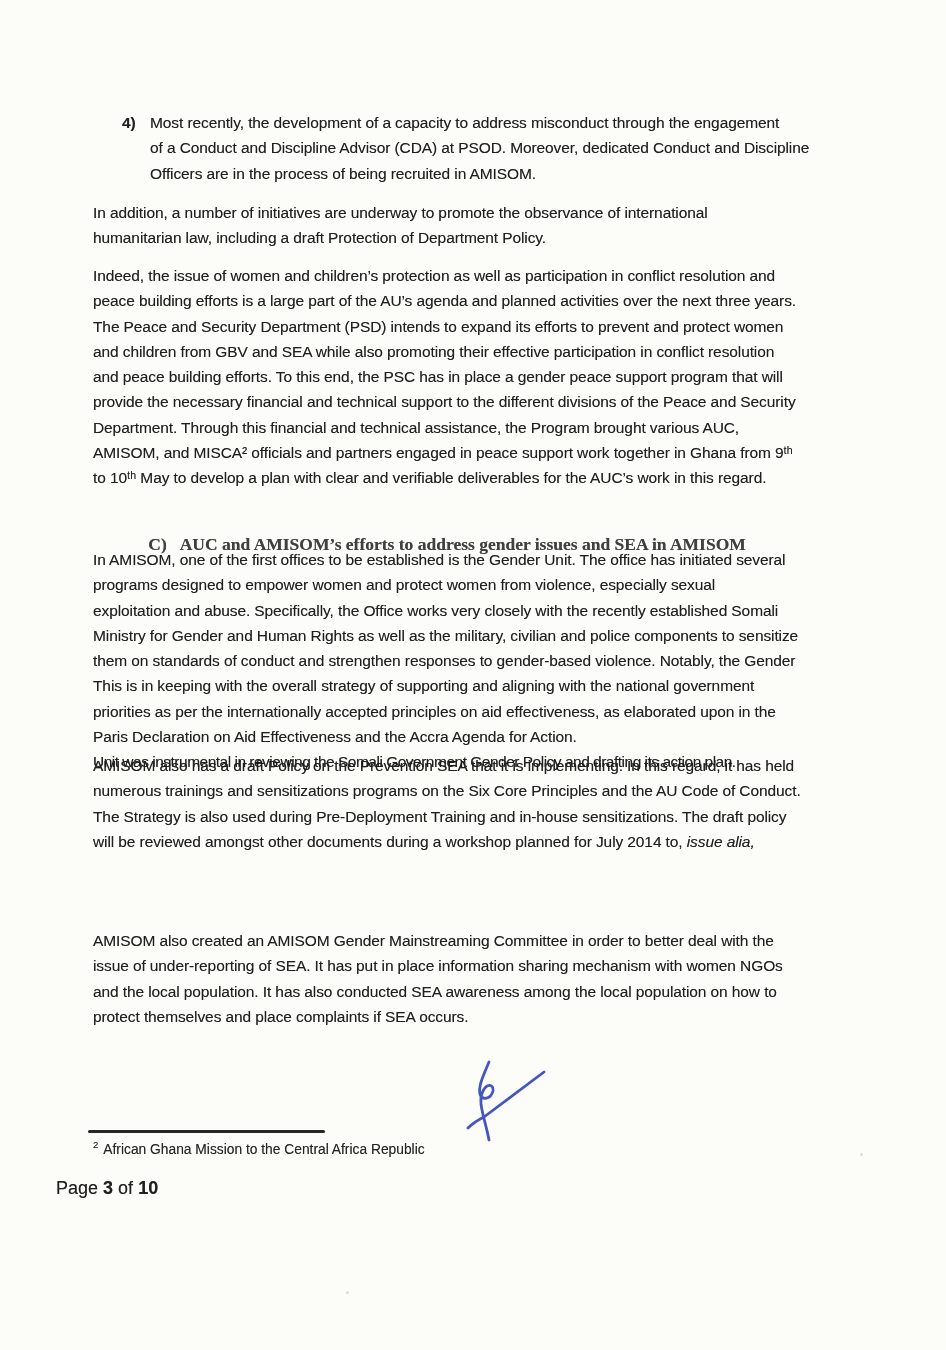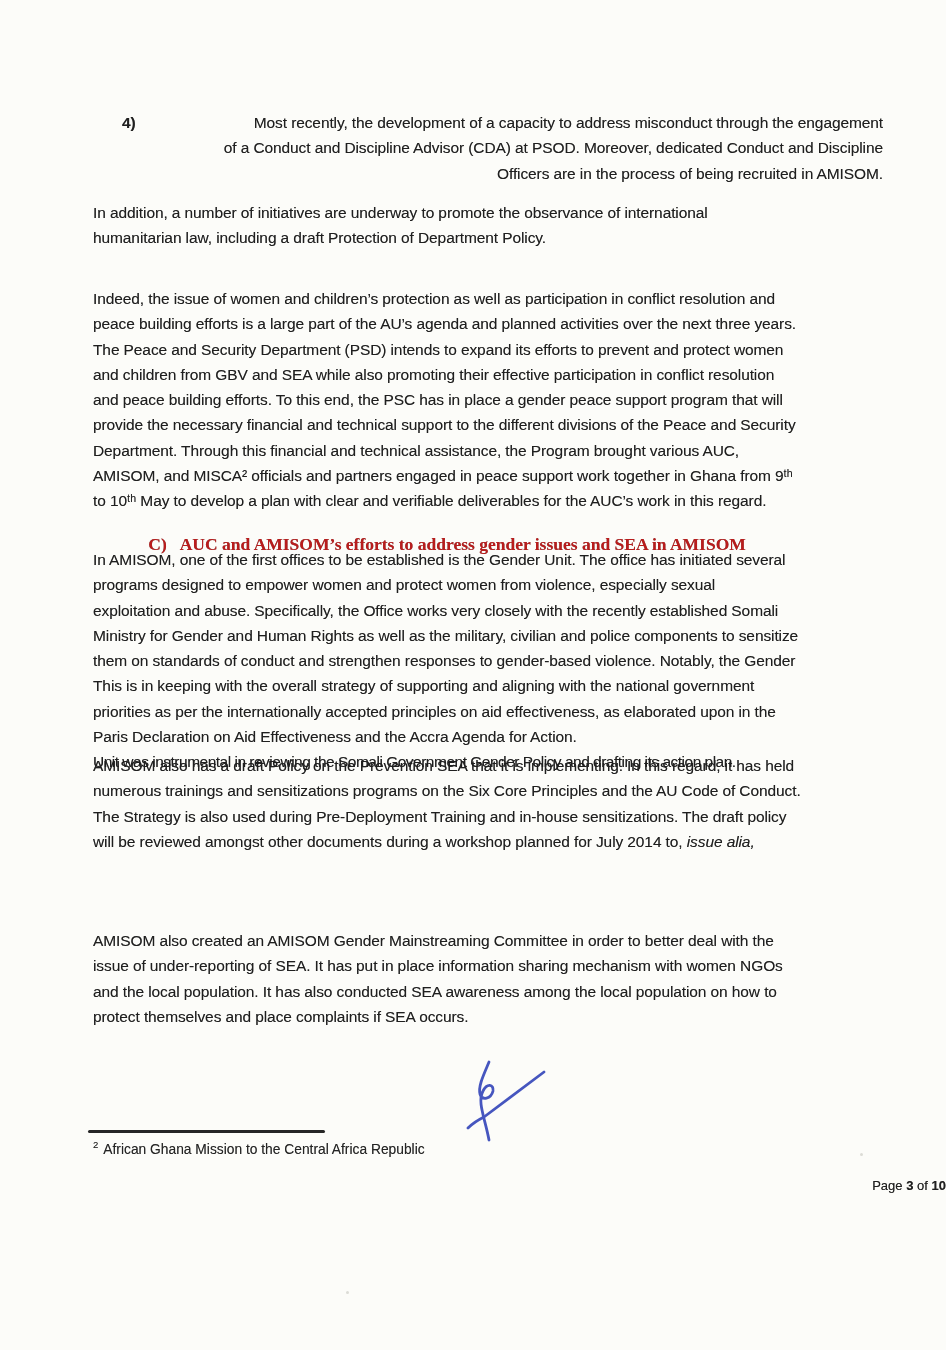--- a/index.html
+++ b/index.html
@@ -21,26 +21,26 @@
     letter-spacing:-0.1px;
     color:#1f1f1f;
     text-shadow:0 0 0.5px rgba(25,25,25,0.45);
   }
   .li { position:relative; }
   .li-marker {
     position:absolute; left:29px; top:0;
     font-size:15.5px; line-height:25.3px; font-weight:bold;
     color:#1f1f1f; text-shadow:0 0 0.5px rgba(25,25,25,0.45);
   }
-  .li-text { margin-left:57px;text-align:right; }
+  .li-text { margin-left:57px; }
   .heading {
     font-family:"Liberation Serif","DejaVu Serif",serif;
     font-weight:bold;
     font-size:17.5px; line-height:25px;
-    color:#b91c1c;
+    color:#404040;
     text-shadow:0 0 0.5px rgba(20,20,20,0.5);
     white-space:pre;
   }
   .heading .h-marker { padding-left:29px; padding-right:13px; }
   .condensed { letter-spacing:-0.5px; }
   .italic { font-style:italic; }
   .footnote-rule {
     position:absolute; left:-5px; top:1130px;
     width:237px; height:3px;
     background:#262626; border-radius:2px;
@@ -48,21 +48,21 @@
   .footnote {
     position:absolute; left:0; top:1139px;
     font-size:13.8px; color:#252525;
     text-shadow:0 0 0.4px rgba(25,25,25,0.4);
   }
   .footnote sup.fn-marker {
     font-size:9.5px; vertical-align:super; margin-right:5px;
   }
   .footer {
     position:absolute; left:56px; top:1178px; width:890px;
-    text-align:right; font-size:13px; color:#202020;
+    text-align:left; font-size:18px; color:#202020;
     text-shadow:0 0 0.5px rgba(25,25,25,0.5);
   }
   .footer .bold { font-weight:bold; }
   .sig { position:absolute; left:450px; top:1050px; }
   .speckle {
     position:absolute; width:3px; height:3px;
     background:#dcdcd6; border-radius:50%;
   }
 </style>
 </head>
@@ -76,21 +76,21 @@
       <div class="li-text lines">Most recently, the development of a capacity to address misconduct through the engagement
 of a Conduct and Discipline Advisor (CDA) at PSOD. Moreover, dedicated Conduct and Discipline
 Officers are in the process of being recruited in AMISOM.</div>
     </div>
 
     <div class="block" style="top:200px;">
       <div class="lines">In addition, a number of initiatives are underway to promote the observance of international
 humanitarian law, including a draft Protection of Department Policy.</div>
     </div>
 
-    <div class="block" style="top:286px;">
+    <div class="block" style="top:263px;">
       <div class="lines">Indeed, the issue of women and children’s protection as well as participation in conflict resolution and
 peace building efforts is a large part of the AU’s agenda and planned activities over the next three years.
 The Peace and Security Department (PSD) intends to expand its efforts to prevent and protect women
 and children from GBV and SEA while also promoting their effective participation in conflict resolution
 and peace building efforts. To this end, the PSC has in place a gender peace support program that will
 provide the necessary financial and technical support to the different divisions of the Peace and Security
 Department. Through this financial and technical assistance, the Program brought various AUC,
 AMISOM, and MISCA² officials and partners engaged in peace support work together in Ghana from 9ᵗʰ
 to 10ᵗʰ May to develop a plan with clear and verifiable deliverables for the AUC’s work in this regard.</div>
     </div>

